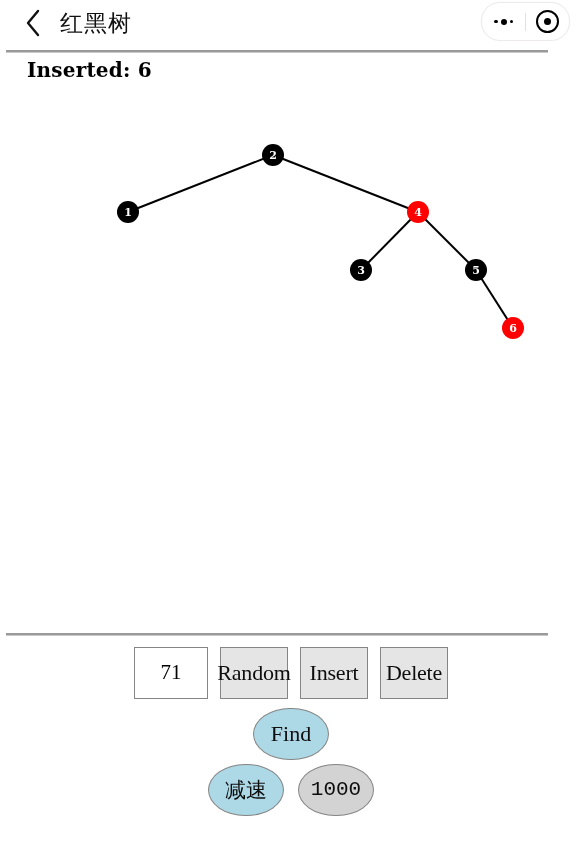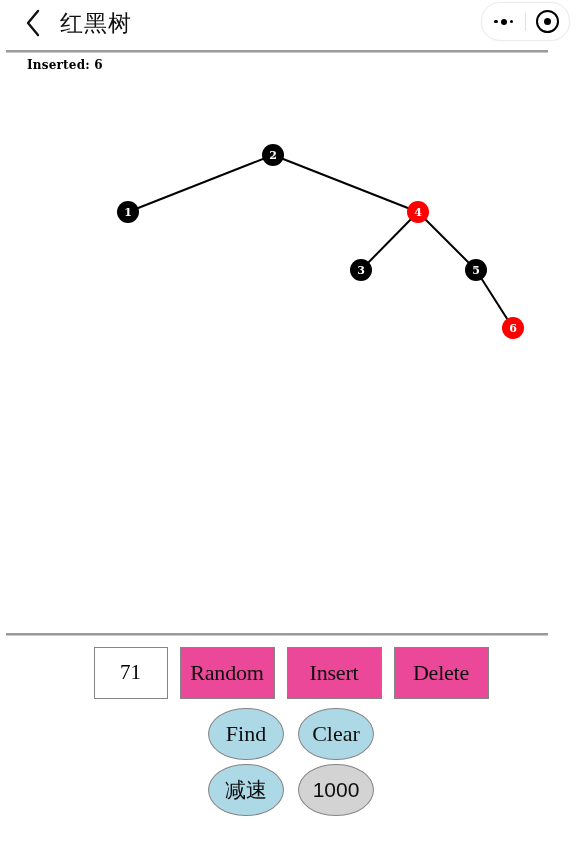--- a/index.html
+++ b/index.html
@@ -109,21 +109,21 @@
   .rule.top { top: 50px; }
   .rule.bottom { top: 633px; }
 
   
   .status-line {
     position: absolute;
     left: 27px;
     top: 58px;
     font-family: "DejaVu Serif", "Liberation Serif", serif;
     font-weight: bold;
-    font-size: 12px;
+    font-size: 20px;
     color: #000000;
     letter-spacing: 0.2px;
   }
 
   
   .tree-canvas {
     position: absolute;
     left: 0;
     top: 80px;
     width: 582px;
@@ -172,24 +172,24 @@
     box-sizing: border-box;
     background: #ffffff;
     border: 1.5px solid #858585;
     font-family: "Liberation Serif", "DejaVu Serif", serif;
     font-size: 21px;
     color: #000;
     text-align: center;
     line-height: 49px;
   }
   .btn-rect {
-    width: 95px;
+    width: 68px;
     height: 52px;
     box-sizing: border-box;
-    background: #ec4899;
+    background: #e5e5e5;
     border: 1.5px solid #858585;
     font-family: "Liberation Serif", "DejaVu Serif", serif;
     font-size: 22px;
     color: #0d0d0d;
     display: flex;
     align-items: center;
     justify-content: center;
     white-space: nowrap;
     letter-spacing: -0.2px;
   }
@@ -202,21 +202,21 @@
     border-radius: 40px / 28px;
     font-family: "Liberation Serif", "DejaVu Serif", serif;
     font-size: 22px;
     color: #0d0d0d;
     display: flex;
     align-items: center;
     justify-content: center;
     white-space: nowrap;
   }
   .btn-pill.cjk {
-    font-family: Liberation Sans, sans-serif;
+    font-family: Liberation Mono, monospace;
     font-size: 21px;
   }
   .btn-pill.gray {
     background: #D3D3D3;
   }
 </style>
 </head>
 <body>
 
 <div class="navbar">
@@ -286,21 +286,20 @@
 
   <div class="ctrl-row r1">
     <div class="num-input" placeholder="">71</div>
     <div class="btn-rect">Random</div>
     <div class="btn-rect">Insert</div>
     <div class="btn-rect">Delete</div>
   </div>
 
   <div class="ctrl-row r2">
     <div class="btn-pill">Find</div>
-    <div class="btn-pill">Clear</div>
   </div>
 
   <div class="ctrl-row r3">
     <div class="btn-pill cjk">减速</div>
     <div class="btn-pill cjk gray">1000</div>
   </div>
 
 </div>
 
 </body></html>

